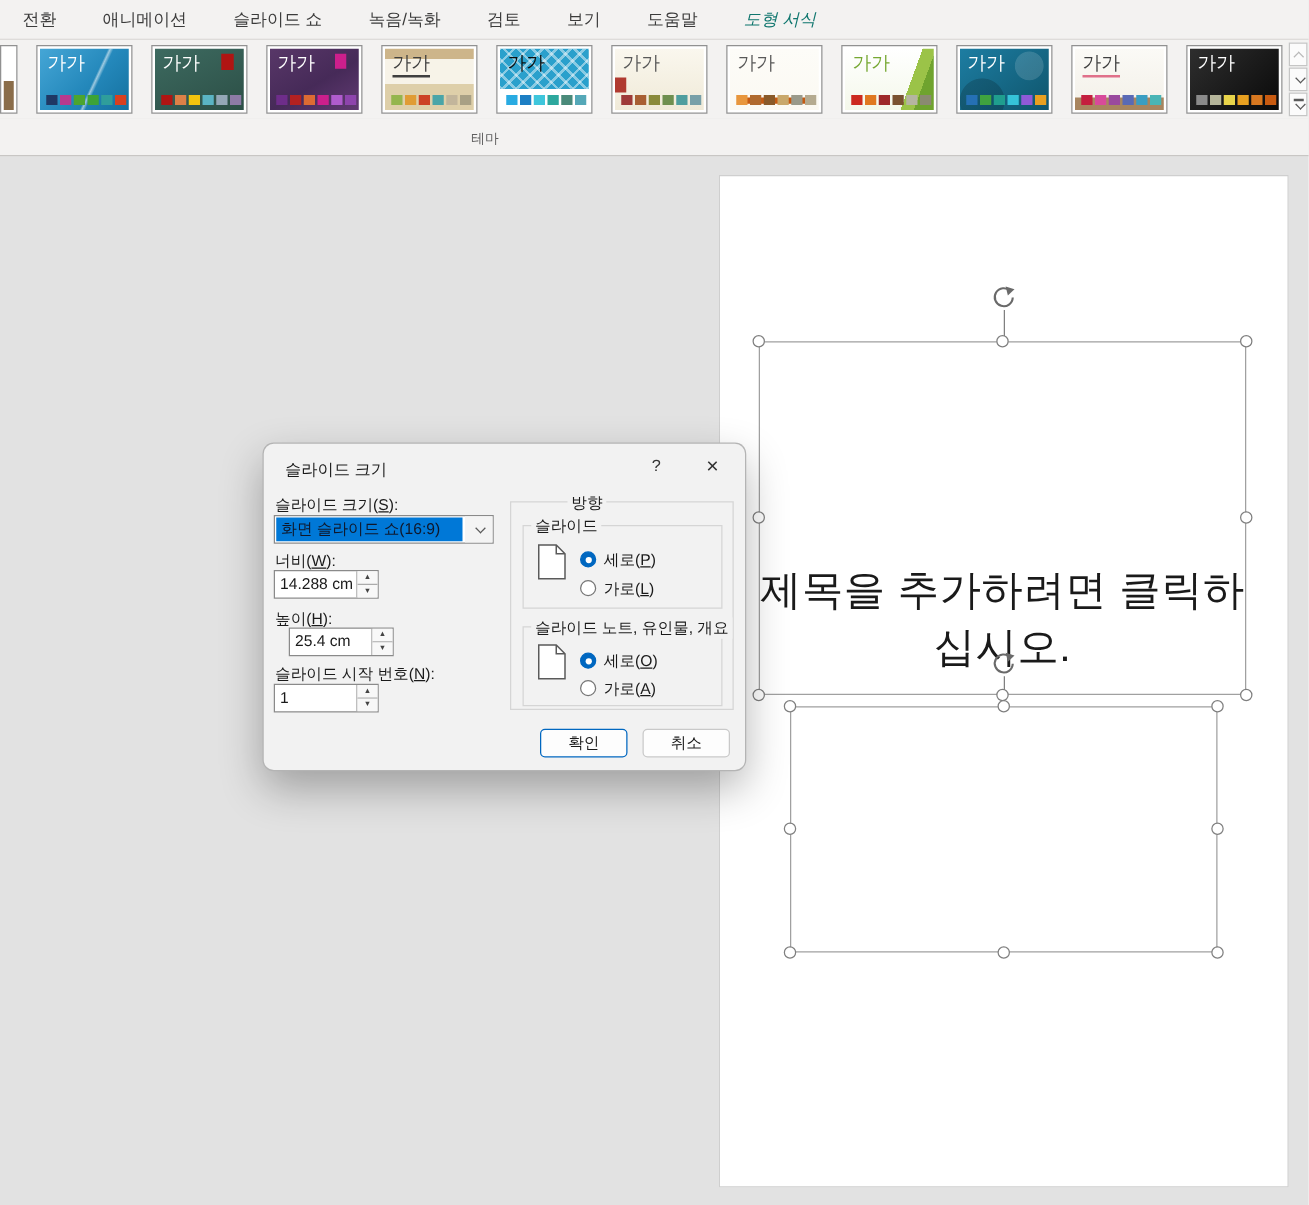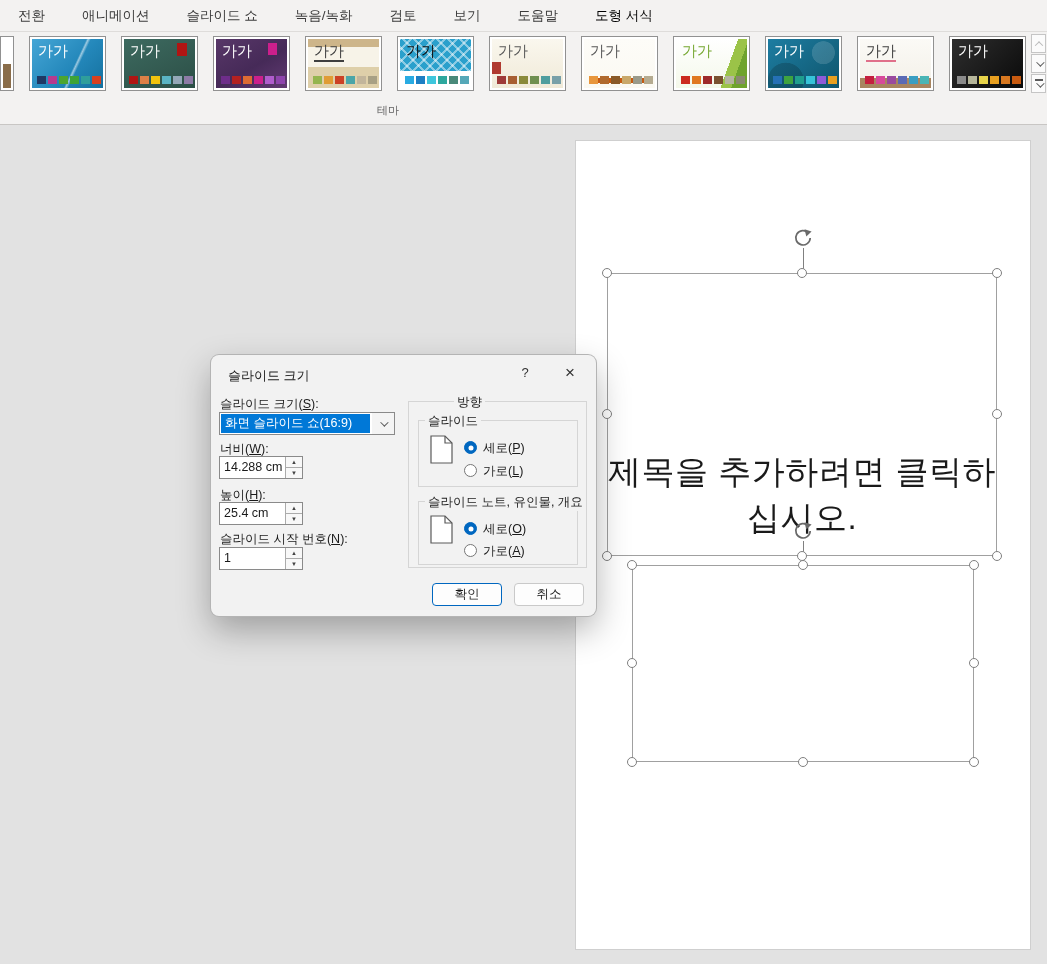--- a/index.html
+++ b/index.html
@@ -4,21 +4,21 @@
 <style>
   * { margin:0; padding:0; box-sizing:border-box; }
   html,body { width:1047px; height:964px; overflow:hidden;
     font-family:"Liberation Sans","DejaVu Sans",sans-serif; }
   .app { position:relative; width:1047px; height:964px; background:#e2e2e2; }
 
   
   .tabbar { position:absolute; left:0; top:0; width:1047px; height:31px;
     background:#f3f2f1; display:flex; align-items:center; gap:37px; padding-left:18px; }
   .tab { font-size:13.5px; color:#3b3b3b; white-space:nowrap; cursor:default; }
-  .tab.accent { color:#000000; }
+  .tab.accent { color:#0f766e;font-style:italic; }
 
   
   .ribbon-body { position:absolute; left:0; top:31px; width:1047px; height:64px;
     background:#f3f2f1; border-top:1px solid #dedcda; }
   .gallery { position:absolute; left:0; top:4px; height:56px; display:flex; gap:15px; }
   .thumb { width:77px; height:55px; background:#ffffff; border:1px solid #919191;
     padding:2px; flex:none; cursor:pointer; }
   .thumb.partial { width:14px; }
   .face { position:relative; width:100%; height:100%; overflow:hidden; }
   .tlabel { position:absolute; left:6px; top:2px; font-size:15px; line-height:19px; }
@@ -61,21 +61,21 @@
   .dlg-title { position:absolute; left:17px; top:12px; font-size:13px; }
   .dlg-help { position:absolute; left:305px; top:10px; width:18px; height:18px;
     text-align:center; font-size:13px; color:#333; cursor:pointer; }
   .dlg-close { position:absolute; left:348px; top:7px; width:22px; height:22px;
     text-align:center; font-size:17px; line-height:22px; color:#333; cursor:pointer; }
   .lbl { position:absolute; white-space:nowrap; }
   .ak { text-decoration:underline; }
   .combo { position:absolute; left:8px; top:57px; width:176px; height:23px;
     background:#ffffff; border:1px solid #8a8a8a; cursor:pointer; }
   .combo-sel { position:absolute; left:1px; top:1px; bottom:1px; right:24px;
-    background:#0078d7; color:#ffffff; padding-left:4px; line-height:19px; font-size:12.5px; }
+    background:#0078d7; color:#0f172a; padding-left:4px; line-height:19px; font-size:12.5px; }
   .combo-btn { position:absolute; right:0; top:0; width:22px; height:21px;
     background:#f4f4f4; display:flex; align-items:center; justify-content:center; }
   .spin { position:absolute; width:84px; height:23px; background:#ffffff;
     border:1px solid #8a8a8a; }
   .spin .val { position:absolute; left:4px; top:3px; font-size:12.5px; }
   .spin .btns { position:absolute; right:0; top:0; bottom:0; width:17px;
     border-left:1px solid #ababab; display:flex; flex-direction:column; }
   .spin .btns div { flex:1; display:flex; align-items:center; justify-content:center;
     font-size:6px; color:#444; background:#f8f8f8; cursor:pointer; }
   .spin .btns div:first-child { border-bottom:1px solid #ababab; }
@@ -332,21 +332,21 @@
     <span class="lbl" style="left:9px; top:86px;"><span>너비(</span><span class="ak">W</span><span>):</span></span>
     <div class="spin" style="left:8px; top:101px;">
       <span class="val">14.288 cm</span>
       <div class="btns">
           <div>▲</div>
           <div>▼</div>
         </div>
     </div>
 
     <span class="lbl" style="left:9px; top:132px;"><span>높이(</span><span class="ak">H</span><span>):</span></span>
-    <div class="spin" style="left:8px; top:147px;padding-left:11px;">
+    <div class="spin" style="left:20px; top:147px;padding-left:11px;">
       <span class="val">25.4 cm</span>
       <div class="btns">
           <div>▲</div>
           <div>▼</div>
         </div>
     </div>
 
     <span class="lbl" style="left:9px; top:176px;"><span>슬라이드 시작 번호(</span><span class="ak">N</span><span>):</span></span>
     <div class="spin" style="left:8px; top:192px;">
       <span class="val">1</span>

